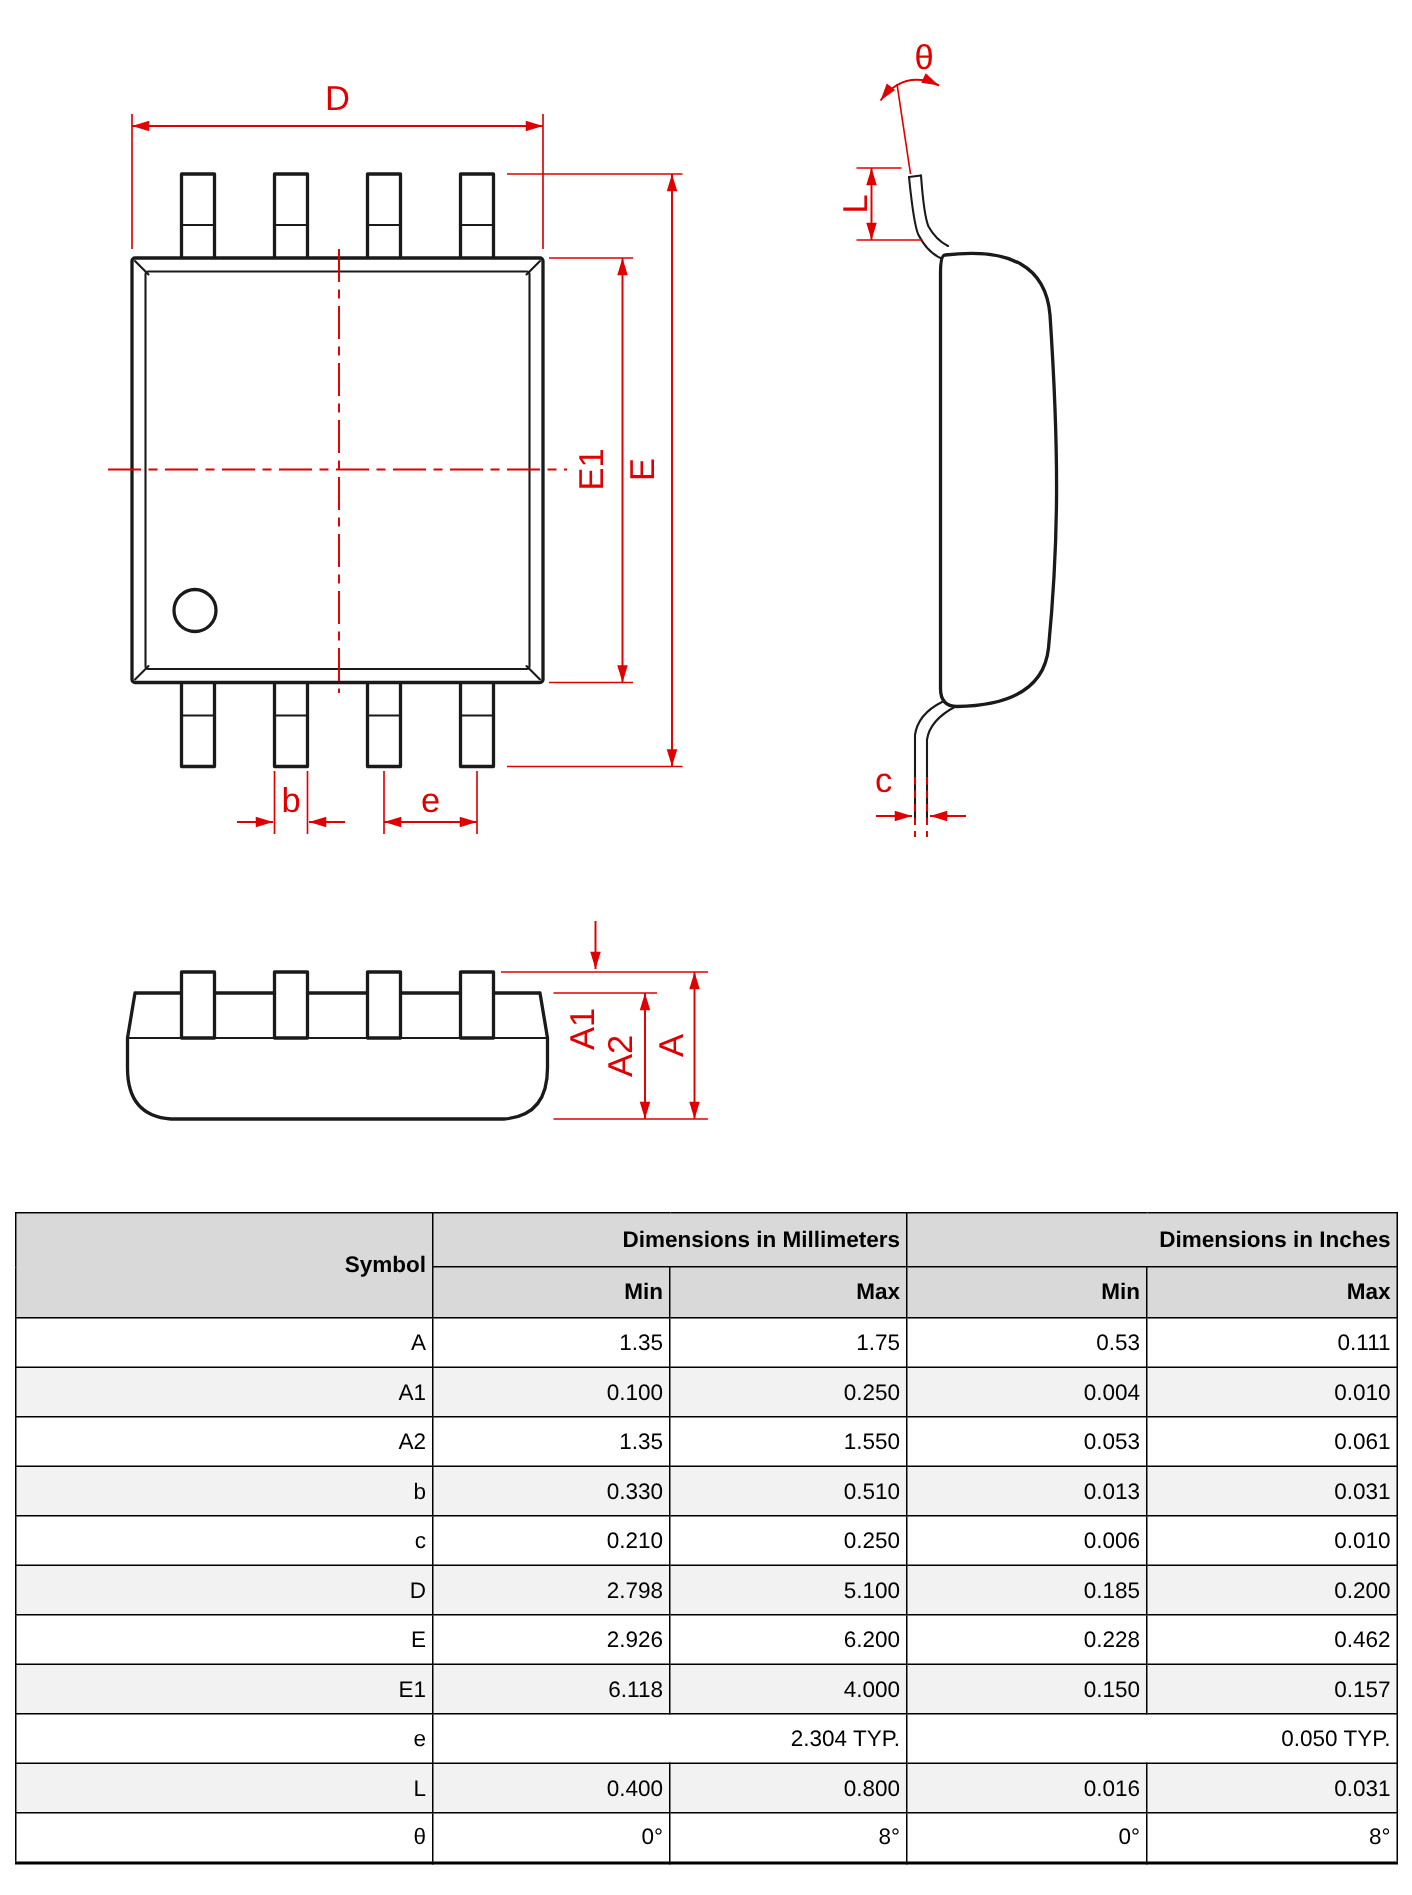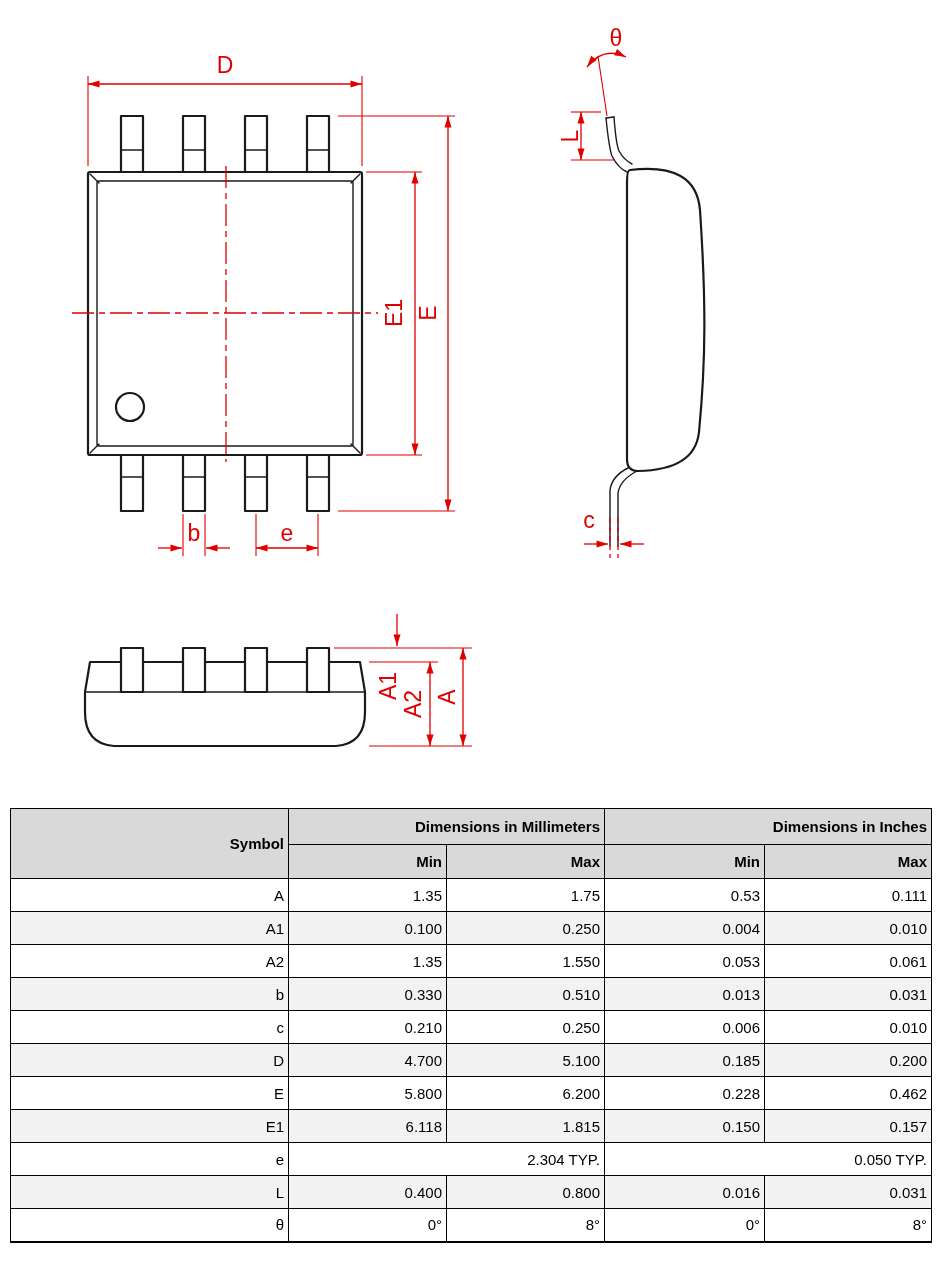--- a/index.html
+++ b/index.html
@@ -212,36 +212,36 @@
         </tr>
         <tr>
           <td>c</td>
           <td>0.210</td>
           <td>0.250</td>
           <td>0.006</td>
           <td>0.010</td>
         </tr>
         <tr class="alt">
           <td>D</td>
-          <td>4.700</td>
+          <td>2.798</td>
           <td>5.100</td>
           <td>0.185</td>
           <td>0.200</td>
         </tr>
         <tr>
           <td>E</td>
-          <td>5.800</td>
+          <td>2.926</td>
           <td>6.200</td>
           <td>0.228</td>
           <td>0.462</td>
         </tr>
         <tr class="alt">
           <td>E1</td>
           <td>6.118</td>
-          <td>1.815</td>
+          <td>4.000</td>
           <td>0.150</td>
           <td>0.157</td>
         </tr>
         <tr>
           <td>e</td>
           <td colspan="2">2.304 TYP.</td>
           <td colspan="2">0.050 TYP.</td>
         </tr>
         <tr class="alt">
           <td>L</td>

